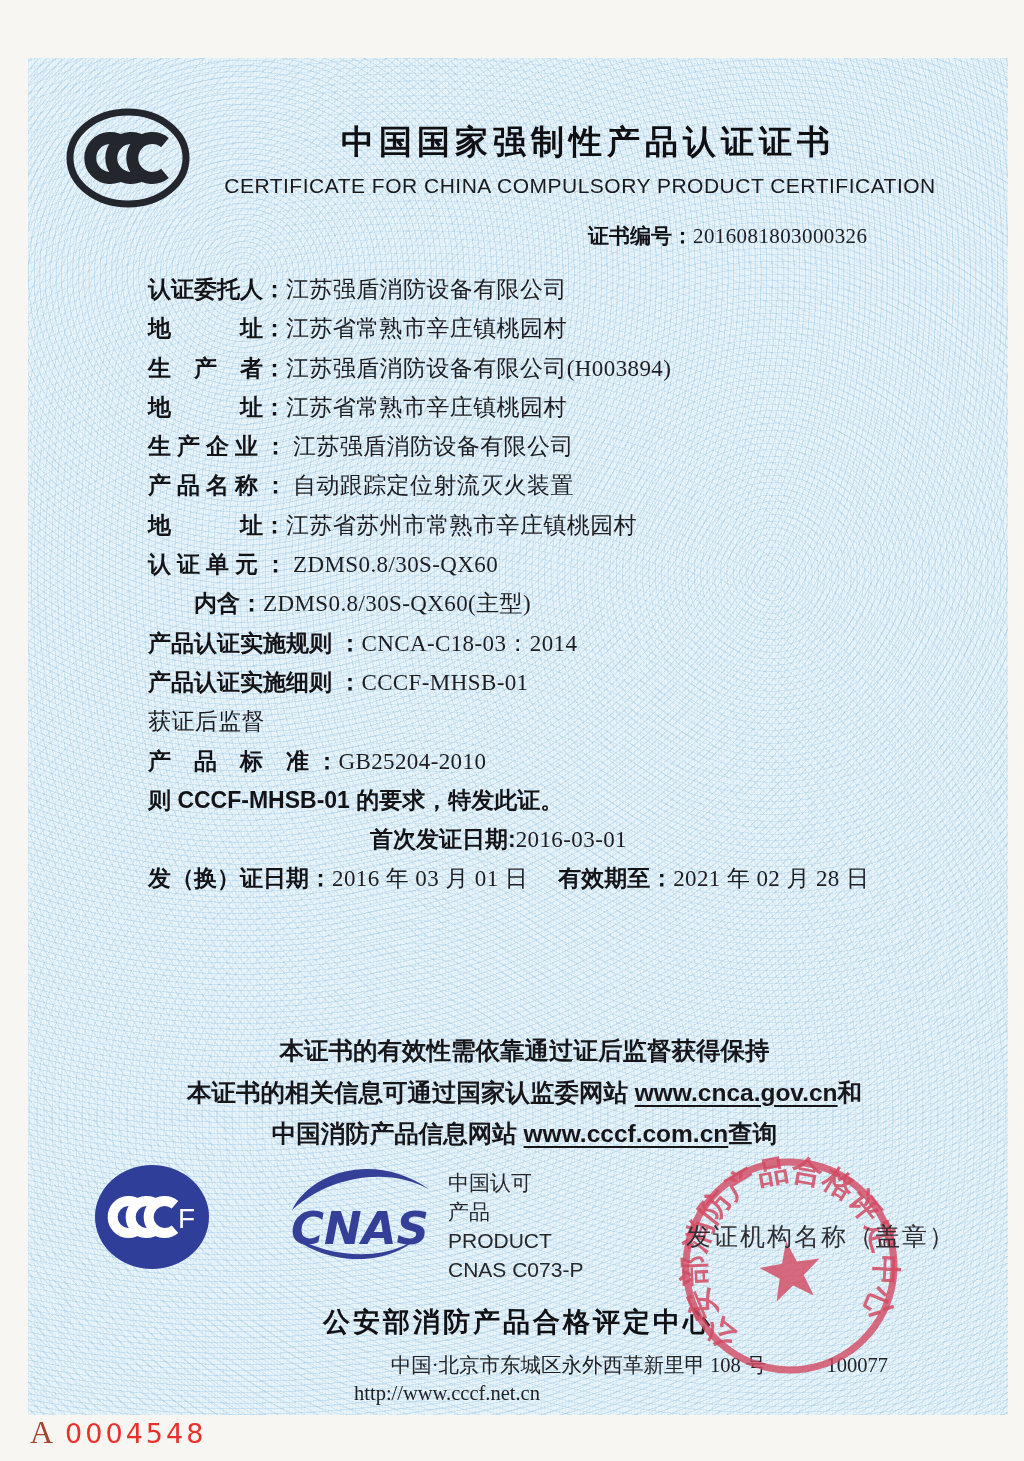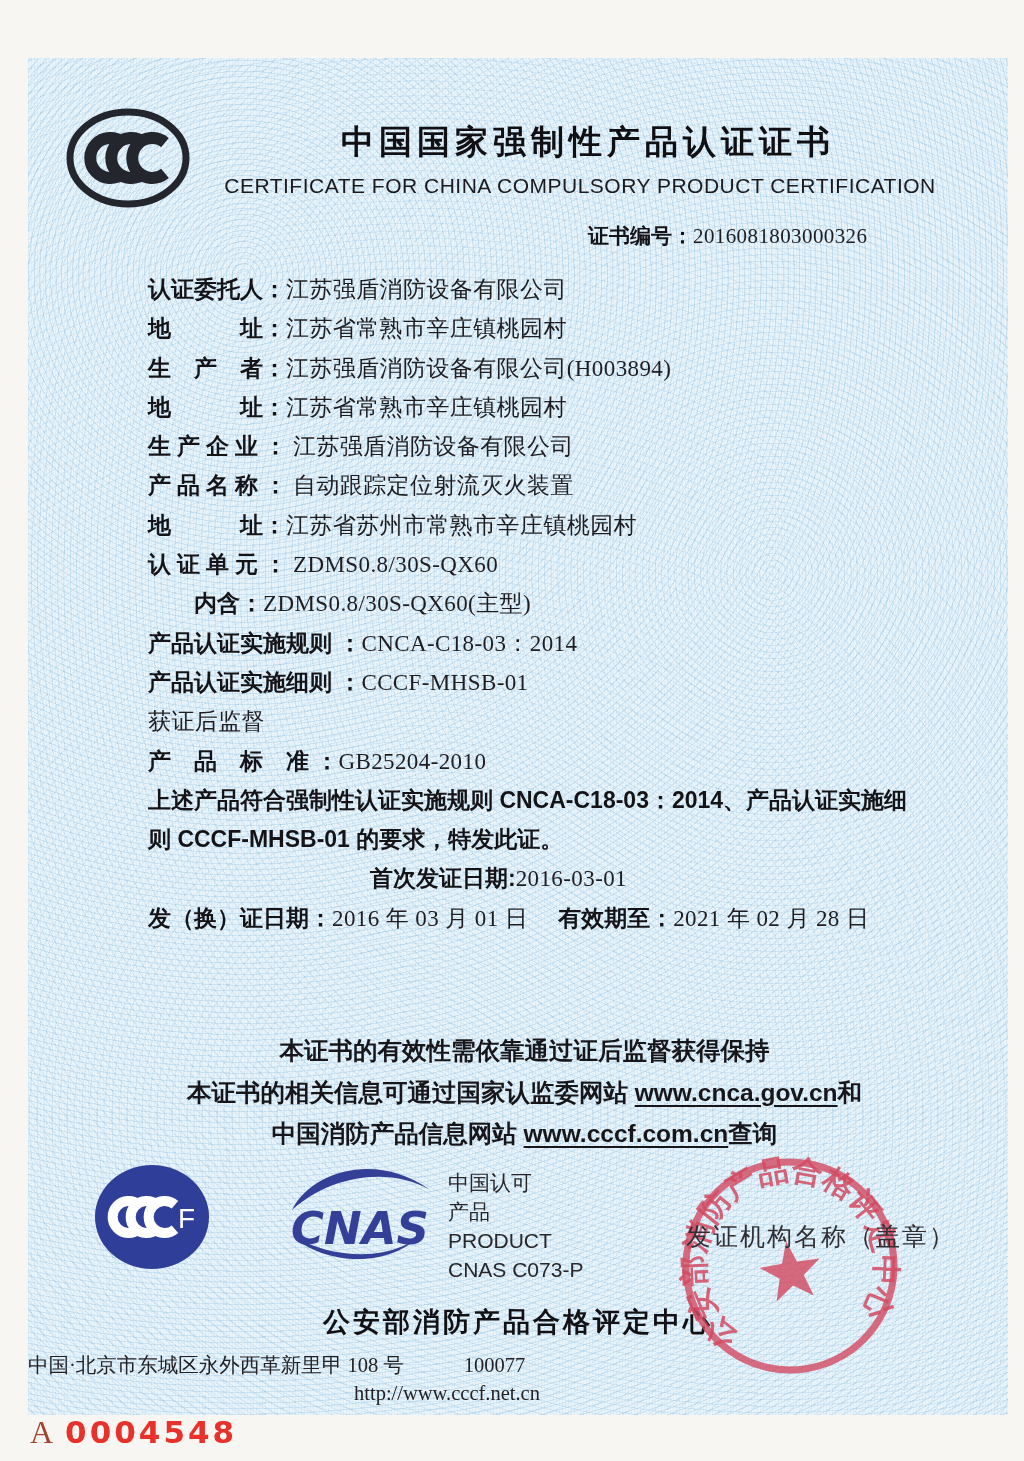--- a/index.html
+++ b/index.html
@@ -60,27 +60,27 @@
   .seal-label {
     position:absolute; left:658px; top:1162px; z-index:2;
     font-size:25px; letter-spacing:2px; color:#2e2e33; white-space:nowrap;
   }
 
   .org {
     position:absolute; left:0; top:1246px; width:980px; text-align:center;
     font-family:"Liberation Sans","DejaVu Sans",sans-serif; font-weight:700;
     font-size:27px; letter-spacing:3px; color:#121216;
   }
-  .addr { position:absolute; left:0; top:1293px; width:860px; text-align:left; font-size:20.5px; color:#222226; }
+  .addr { position:absolute; left:0; top:1293px; width:860px; text-align:right; font-size:20.5px; color:#222226; }
   .addr .pc { margin-left:60px; }
   .web { position:absolute; left:0; top:1324px; width:838px; text-align:center; font-size:20.5px; color:#222226; }
 
   .serial { position:absolute; left:30px; top:1414px; white-space:nowrap; }
   .serial-a { font-family:"Liberation Serif","DejaVu Serif",serif; font-size:32px; color:#a2442e; margin-right:12px; }
-  .serial-num { font-family:"DejaVu Sans","Liberation Sans",sans-serif; font-weight:700; font-size:31px; color:#e8312a; letter-spacing:3px; }
+  .serial-num { font-family:"DejaVu Sans","Liberation Sans",sans-serif; font-weight:400; font-size:27px; color:#e8312a; letter-spacing:3px; }
 </style>
 </head>
 <body>
 
 <div class="page">
   <div class="paper">
 
     <svg class="ccc-logo" width="128" height="104" viewBox="0 0 128 104">
       <ellipse cx="64" cy="52" rx="58" ry="46" fill="none" stroke="#24262e" stroke-width="7"></ellipse>
       <path d="M 59 36.6 A 20 20 0 1 0 59 67.4" fill="none" stroke="#24262e" stroke-width="12"></path>
@@ -102,21 +102,20 @@
       <div class="row"><span class="lbl ls">生产企业：</span><span class="val">江苏强盾消防设备有限公司</span></div>
       <div class="row"><span class="lbl ls">产品名称：</span><span class="val">自动跟踪定位射流灭火装置</span></div>
       <div class="row"><span class="lbl">地　　　址：</span><span class="val">江苏省苏州市常熟市辛庄镇桃园村</span></div>
       <div class="row"><span class="lbl ls">认证单元：</span><span class="val">ZDMS0.8/30S-QX60</span></div>
       <div class="row"><span class="lbl">　　内含：</span><span class="val">ZDMS0.8/30S-QX60(主型)</span></div>
       <div class="row"><span class="lbl">产品认证实施规则 ：</span><span class="val">CNCA-C18-03：2014</span></div>
       <div class="row"><span class="lbl">产品认证实施细则 ：</span><span class="val">CCCF-MHSB-01</span></div>
       <div class="row"><span class="lbl"></span><span class="val">获证后监督</span></div>
       <div class="row"><span class="lbl">产　品　标　准 ：</span><span class="val">GB25204-2010</span></div>
 
-      <div class="row comp">上述产品符合强制性认证实施规则 CNCA-C18-03：2014、产品认证实施细</div>
       <div class="row comp">则 CCCF-MHSB-01 的要求，特发此证。</div>
 
       <div class="row first-issue">
         <span class="lbl">首次发证日期:</span><span class="val">2016-03-01</span>
       </div>
       <div class="row">
         <span class="lbl">发（换）证日期：</span><span class="val">2016 年 03 月 01 日</span><span class="lbl gap2">有效期至：</span><span class="val">2021 年 02 月 28 日</span>
       </div>
     </div>
 

